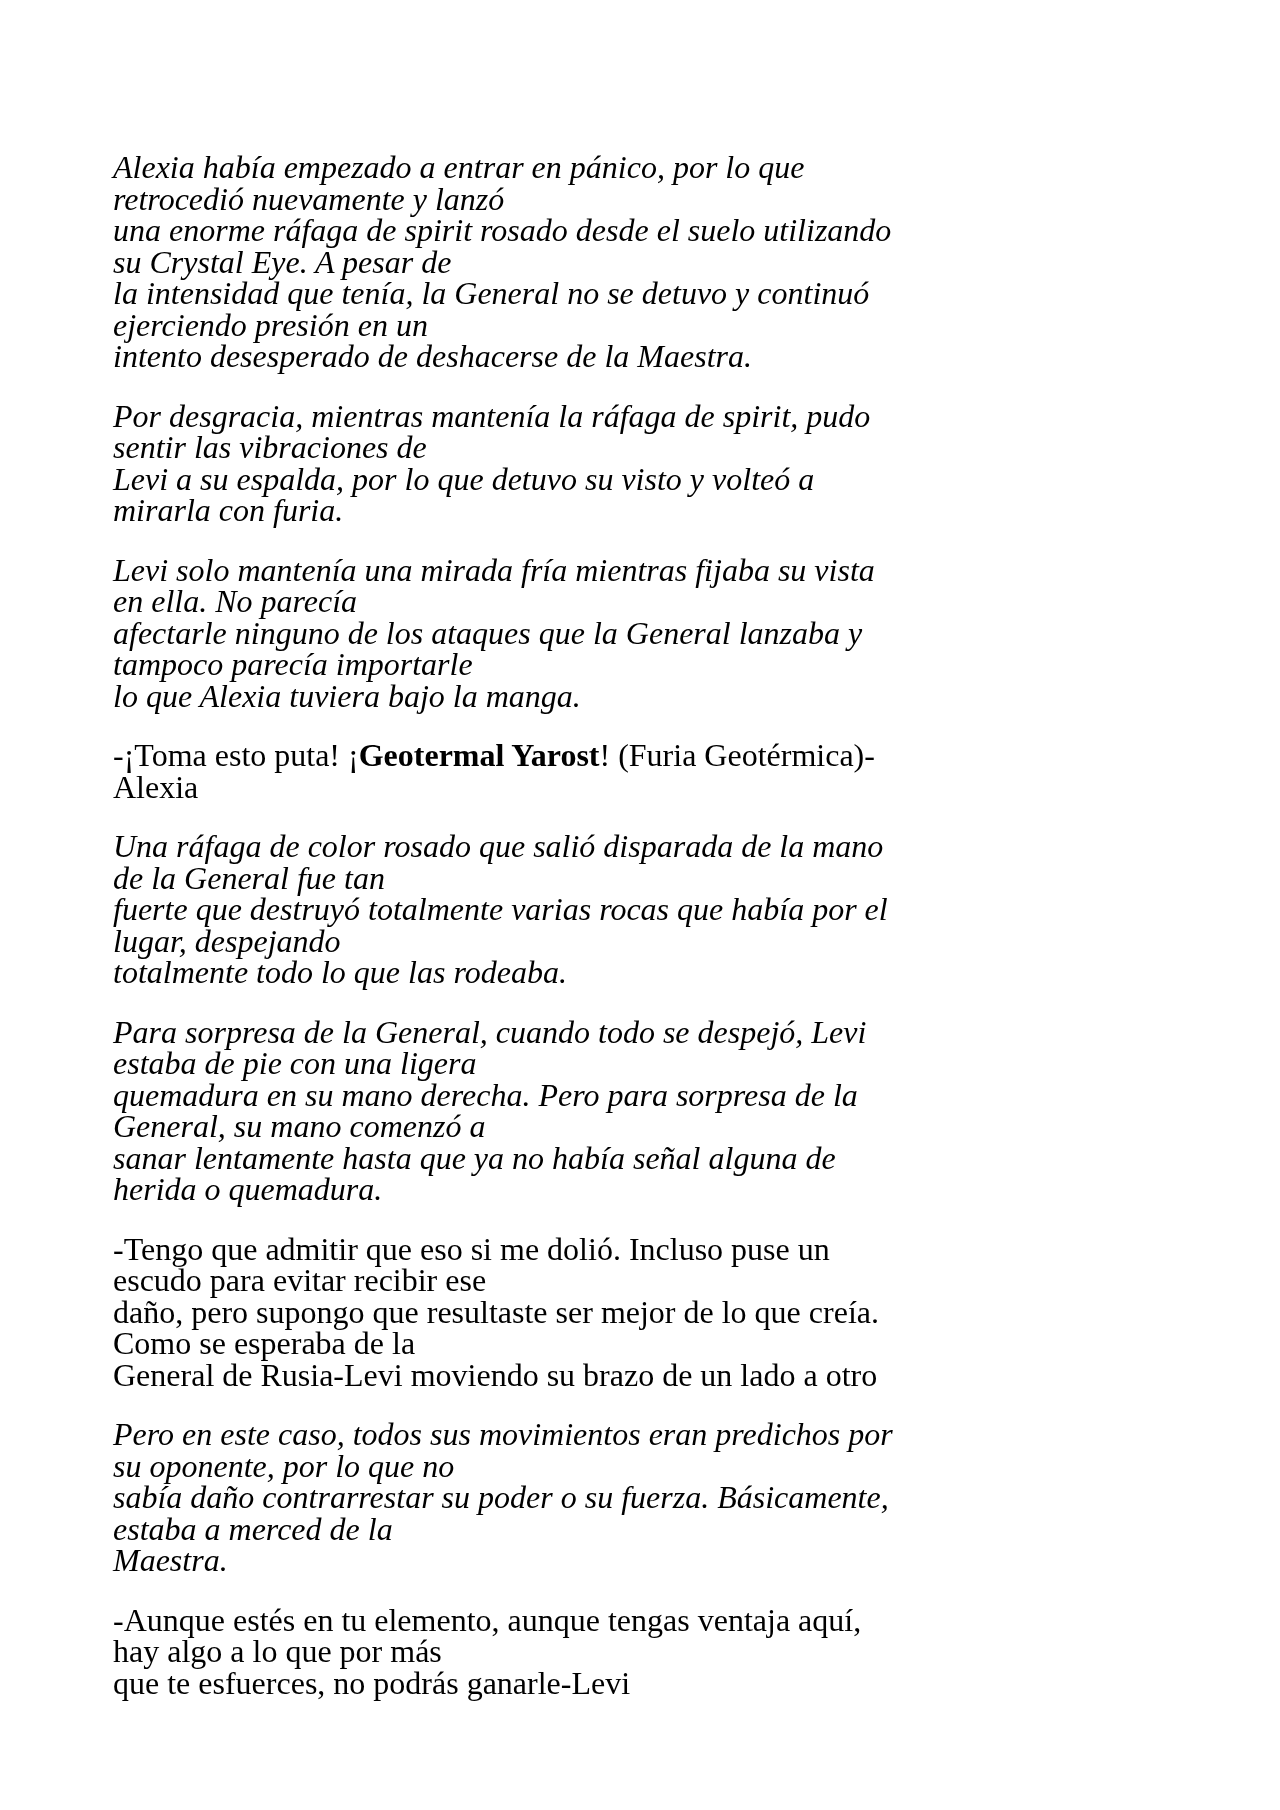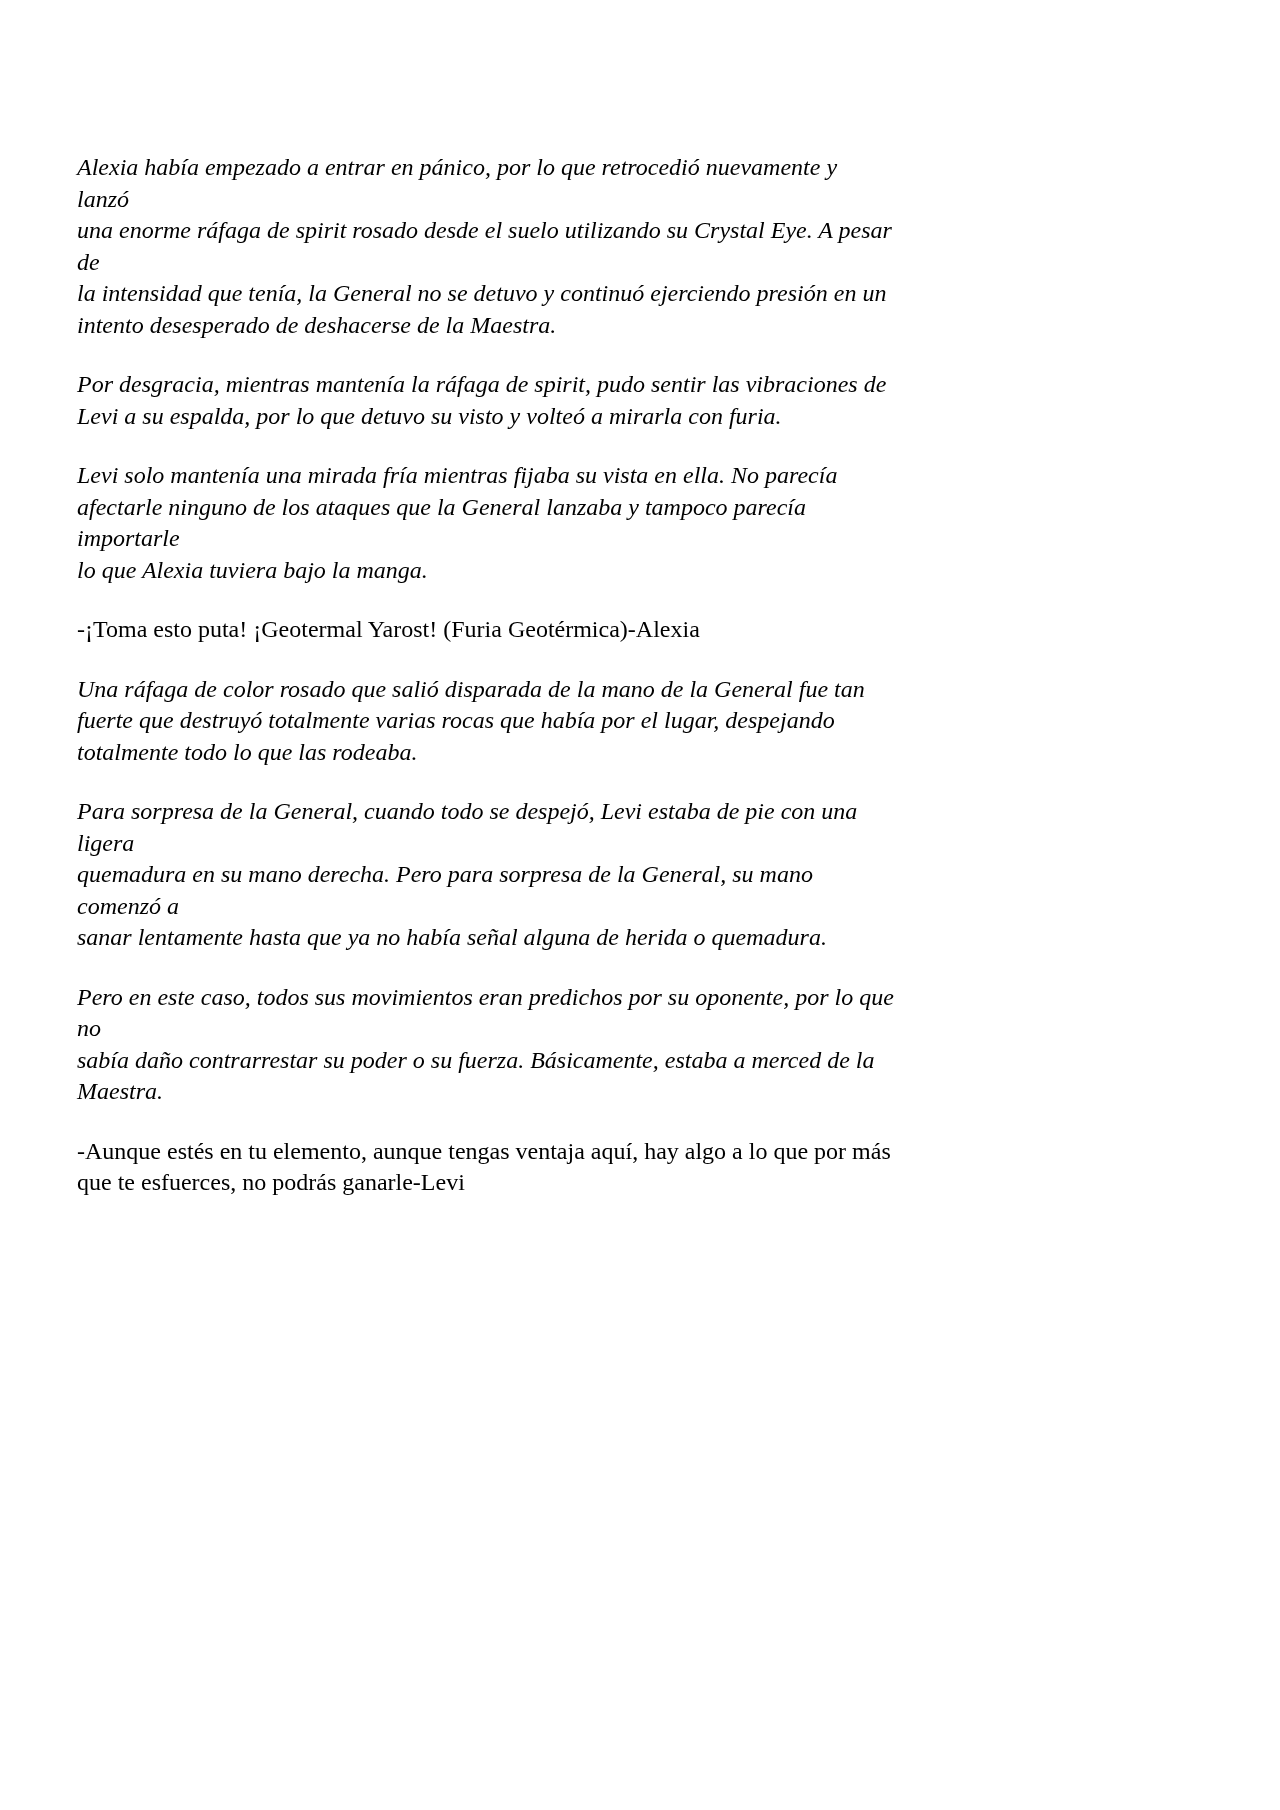--- a/index.html
+++ b/index.html
@@ -10,38 +10,38 @@
   body {
     width: 1280px;
     height: 1810px;
     overflow: hidden;
   }
   .page {
     box-sizing: border-box;
     width: 1024px;
     height: 1810px;
     background: #ffffff;
-    padding: 152px 130px 0 77px;
+    padding: 152px 130px 0 113px;
     font-family: "Liberation Serif", serif;
-    font-size: 24px;
+    font-size: 32px;
     line-height: 31.5px;
     color: #000000;
   }
   .page p {
     margin: 0 0 28px 0;
     white-space: pre-line;
   }
   p.narration {
     font-style: italic;
   }
   p.dialog {
     font-style: normal;
   }
   p.dialog b {
-    font-weight: normal;
+    font-weight: bold;
   }
 </style>
 </head>
 <body>
 
 <div class="page">
   <p class="narration">Alexia había empezado a entrar en pánico, por lo que retrocedió nuevamente y lanzó
 una enorme ráfaga de spirit rosado desde el suelo utilizando su Crystal Eye. A pesar de
 la intensidad que tenía, la General no se detuvo y continuó ejerciendo presión en un
 intento desesperado de deshacerse de la Maestra.</p>
@@ -50,18 +50,21 @@
   <p class="narration">Levi solo mantenía una mirada fría mientras fijaba su vista en ella. No parecía
 afectarle ninguno de los ataques que la General lanzaba y tampoco parecía importarle
 lo que Alexia tuviera bajo la manga.</p>
   <p class="dialog"><span>-¡Toma esto puta! ¡</span><b>Geotermal Yarost</b><span>! (Furia Geotérmica)-Alexia</span></p>
   <p class="narration">Una ráfaga de color rosado que salió disparada de la mano de la General fue tan
 fuerte que destruyó totalmente varias rocas que había por el lugar, despejando
 totalmente todo lo que las rodeaba.</p>
   <p class="narration">Para sorpresa de la General, cuando todo se despejó, Levi estaba de pie con una ligera
 quemadura en su mano derecha. Pero para sorpresa de la General, su mano comenzó a
 sanar lentamente hasta que ya no había señal alguna de herida o quemadura.</p>
+  <p class="dialog">-Tengo que admitir que eso si me dolió. Incluso puse un escudo para evitar recibir ese
+daño, pero supongo que resultaste ser mejor de lo que creía. Como se esperaba de la
+General de Rusia-Levi moviendo su brazo de un lado a otro</p>
   <p class="narration">Pero en este caso, todos sus movimientos eran predichos por su oponente, por lo que no
 sabía daño contrarrestar su poder o su fuerza. Básicamente, estaba a merced de la
 Maestra.</p>
   <p class="dialog">-Aunque estés en tu elemento, aunque tengas ventaja aquí, hay algo a lo que por más
 que te esfuerces, no podrás ganarle-Levi</p>
 </div>
 
 </body></html>

